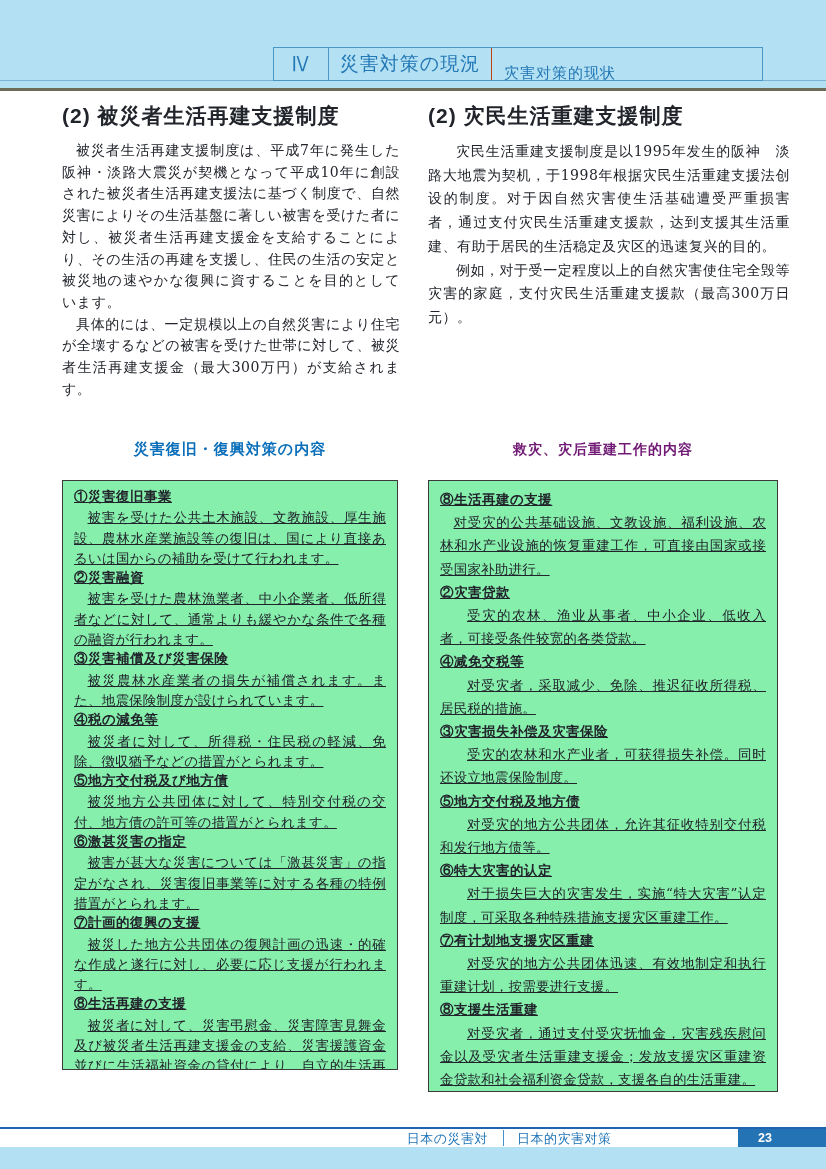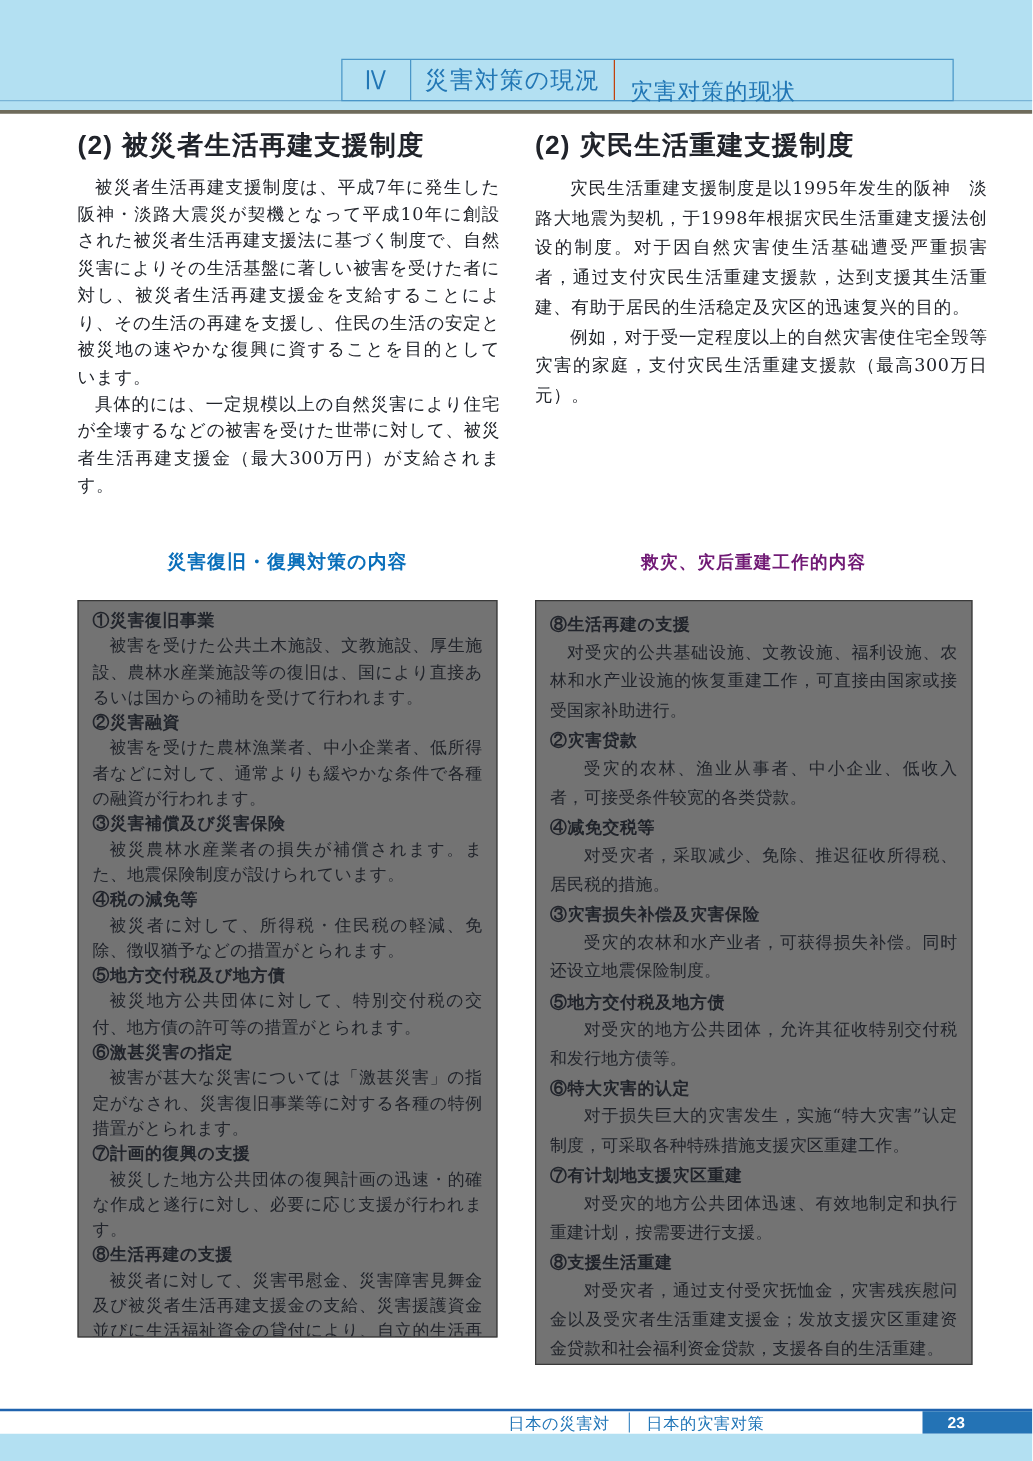--- a/index.html
+++ b/index.html
@@ -13,38 +13,38 @@
   .olive-line{position:absolute;left:0;top:88px;width:826px;height:3px;background:#6f6b5b;}
   .header-box{
     position:absolute;left:273px;top:47px;width:490px;height:34px;
     border:1px solid #4a96c8;display:flex;align-items:stretch;box-sizing:border-box;
   }
   .header-cell{display:flex;align-items:center;}
   .cell-num{width:54px;justify-content:center;border-right:1px solid #4a96c8;
     font-family:"Liberation Serif",serif;font-size:21px;color:#2277b5;}
   .cell-ja{width:162px;justify-content:center;border-right:1px solid #c2410c;
     font-size:19px;letter-spacing:1px;color:#2277b5;}
-  .cell-zh{flex:1;padding-left:12px;font-size:18px;letter-spacing:1px;color:#2277b5;margin-top:18px;}
+  .cell-zh{flex:1;padding-left:12px;font-size:15px;letter-spacing:1px;color:#2277b5;margin-top:18px;}
   
   .serif{font-family:"DejaVu Serif","Liberation Serif",serif;}
   .col{position:absolute;top:102px;}
   .col-left{left:62px;width:338px;}
   .col-right{left:428px;width:362px;}
   .col-heading{font-size:21px;font-weight:bold;letter-spacing:1px;margin:0 0 10px 0;}
   .col p{margin:0;text-align:justify;}
   .col-left p{font-size:14px;line-height:21.7px;letter-spacing:0.5px;}
   .col-right p{font-size:14px;line-height:23.7px;letter-spacing:0.5px;}
   .indent-1{text-indent:1em;}
   .indent-2{text-indent:2em;}
   
   .box-title{position:absolute;text-align:center;letter-spacing:1px;}
   .box-title-left{left:62px;top:440px;width:336px;font-size:15px;font-weight:bold;color:#0a6fba;}
   .box-title-right{left:428px;top:441px;width:350px;font-size:14px;font-weight:600;color:#701a75;}
   
-  .info-box{position:absolute;box-sizing:border-box;border:1.5px solid #3a3a3a;background:#737373;overflow:hidden;}
+  .info-box{position:absolute;box-sizing:border-box;border:1.5px solid #3a3a3a;background:#86efac;overflow:hidden;text-decoration:underline;}
   .box-left{left:62px;top:480px;width:336px;height:590px;padding:6px 11px;}
   .box-right{left:428px;top:480px;width:350px;height:612px;padding:7px 11px;}
   .item-heading{font-weight:bold;margin:0;}
   .box-left .item-heading{font-size:13.5px;line-height:20.3px;letter-spacing:0.5px;}
   .box-right .item-heading{font-size:13.5px;line-height:23.2px;letter-spacing:0.5px;}
   .item-body{margin:0;text-align:justify;}
   .box-left .item-body{font-size:13.5px;line-height:20.3px;letter-spacing:0.2px;}
   .box-right .item-body{font-size:13.5px;line-height:23.2px;letter-spacing:0.2px;}
   
   .footer-rule{position:absolute;left:0;top:1127px;width:826px;height:1.5px;background:#2063ae;}

